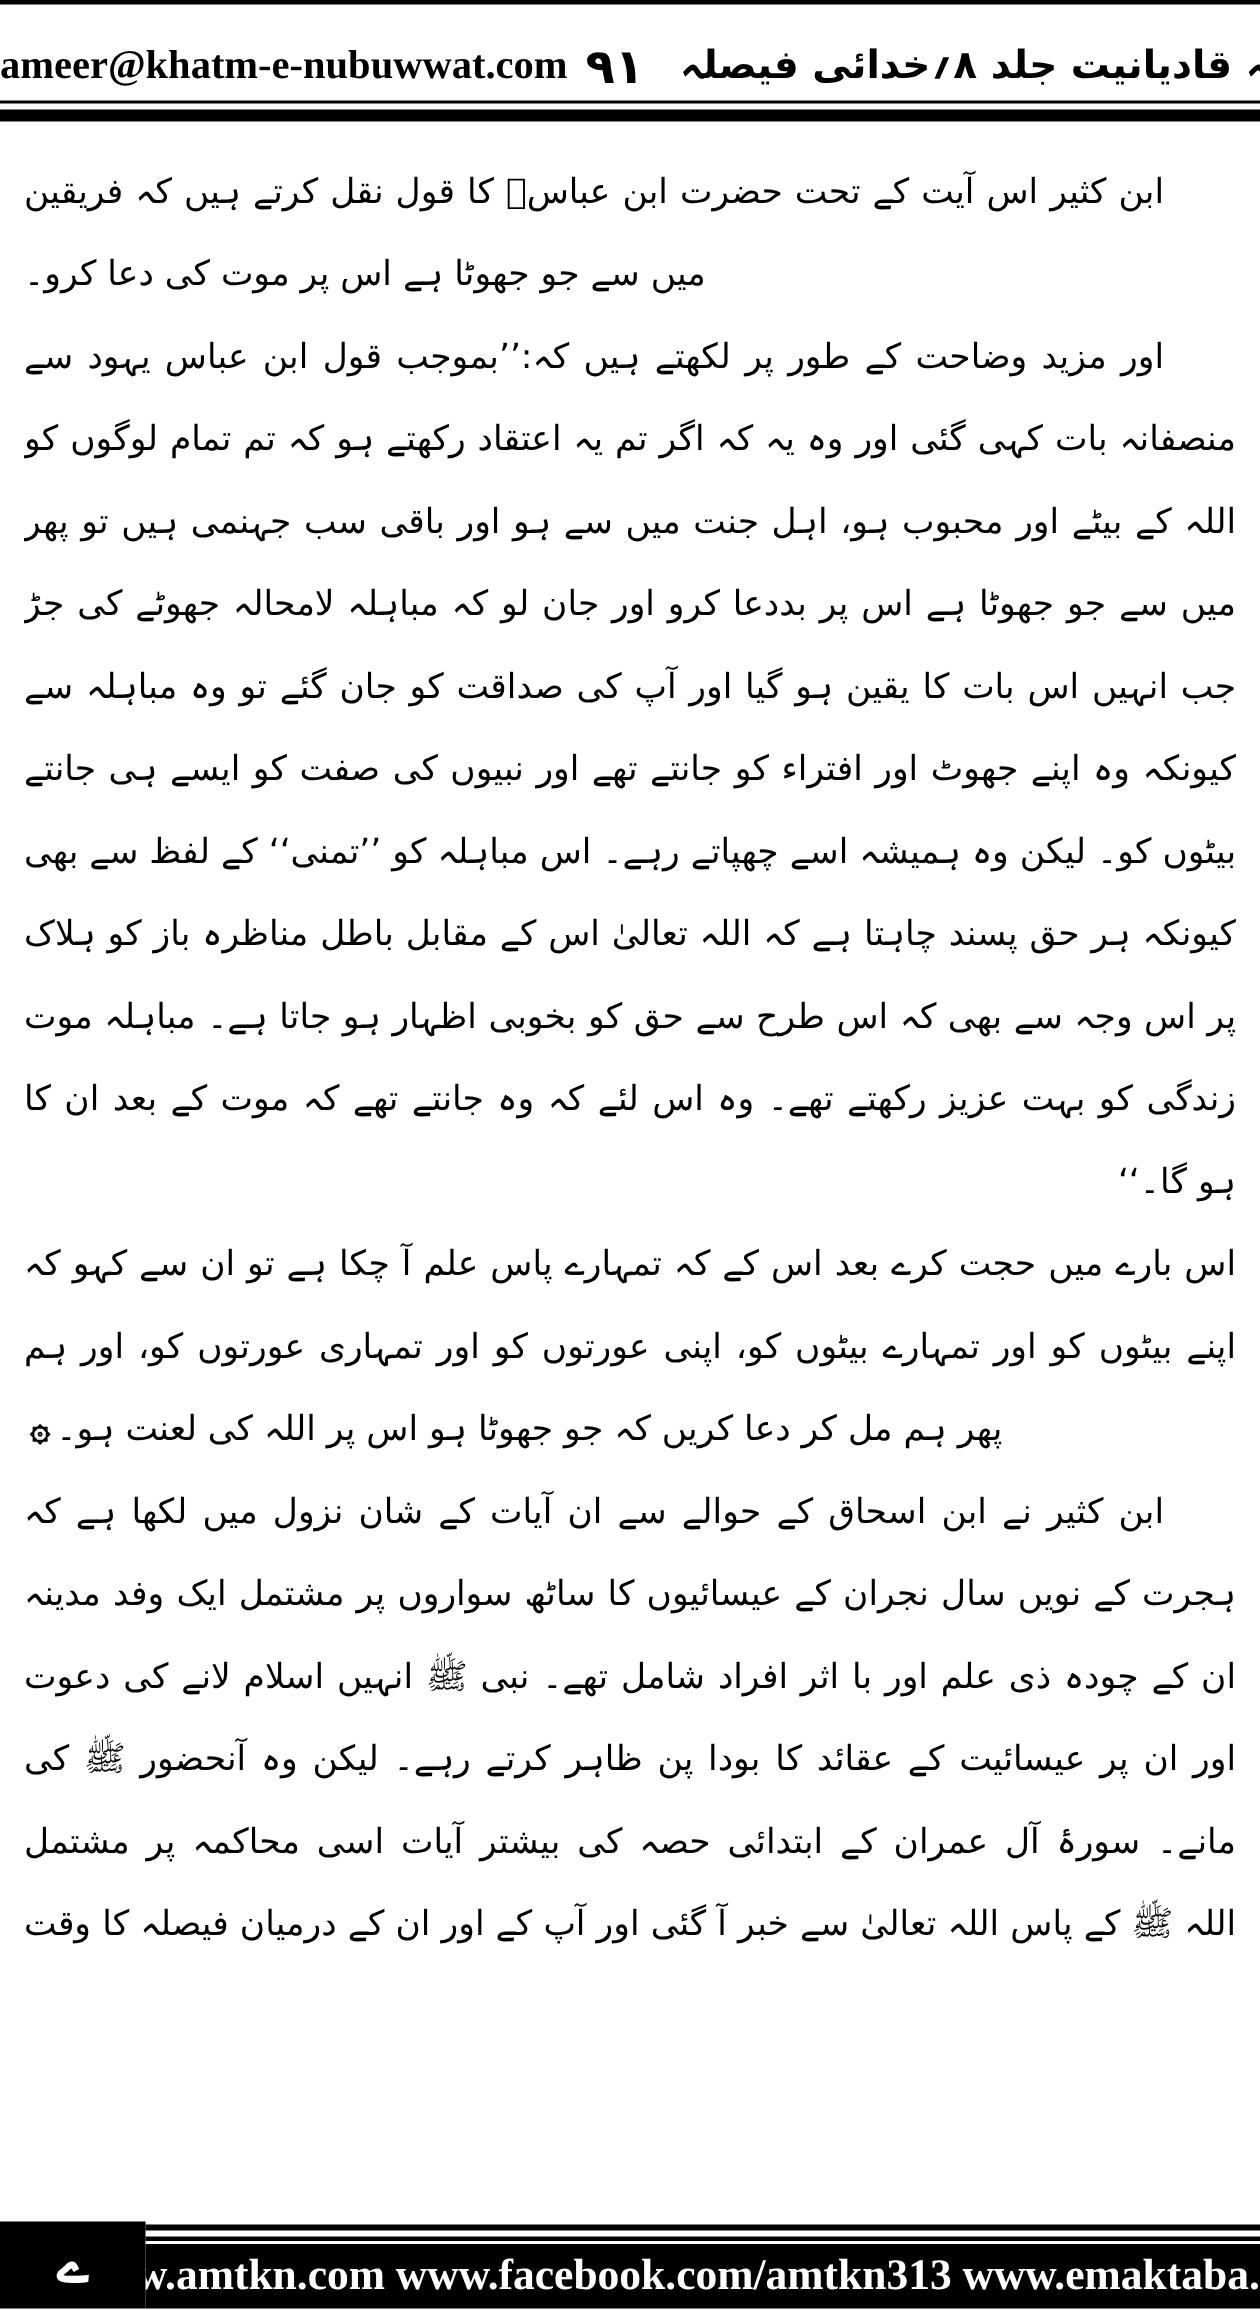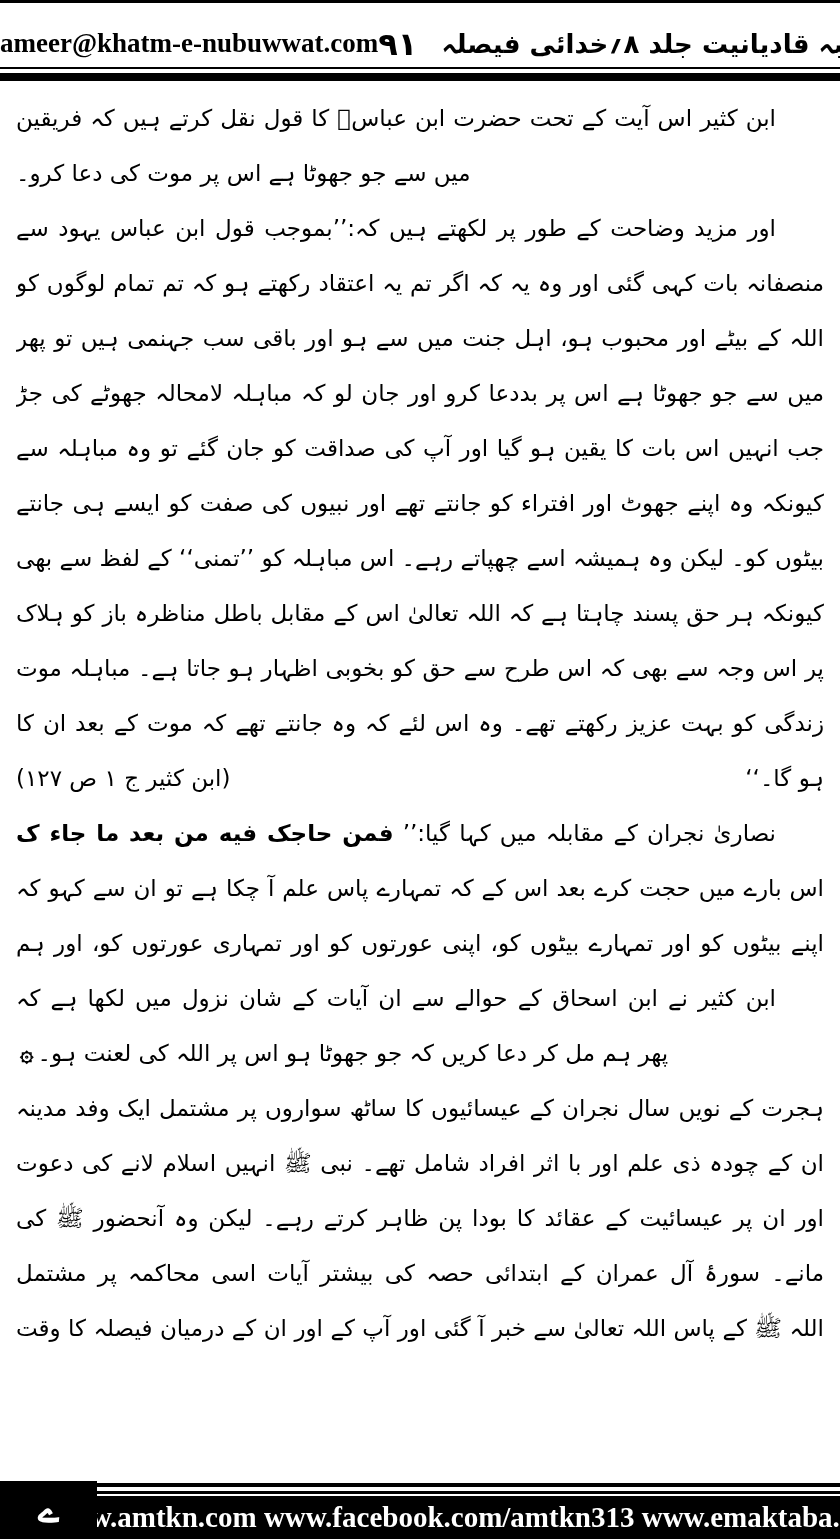--- a/index.html
+++ b/index.html
@@ -16,36 +16,36 @@
     display:flex; justify-content:space-between; align-items:flex-end;
     padding:8px 16px 2px 0; height:48px;
   }
   .email {
     font-family:"Liberation Serif", serif;
     font-weight:700; font-size:27px; white-space:nowrap;
   }
   .pagenum {
     font-family:"DejaVu Sans", sans-serif;
     font-weight:700; font-size:32px; line-height:30px;
-    margin:0 24px 0 0;
+    margin:0 24px 0 12px;
   }
   .book-title {
     direction:rtl;
     font-family:"DejaVu Sans", sans-serif;
     font-weight:700; font-size:26px; white-space:nowrap;
   }
   .double-rule { margin-top:6px; }
   .dr-thin  { height:2px; background:#000; }
   .dr-gap   { height:4px; }
   .dr-thick { height:8px; background:#000; }
 
   
   .body-text {
     direction:rtl;
-    padding:10px 16px 0 16px;
+    padding:20px 16px 0 16px;
     font-size:23px;
     font-family:"DejaVu Sans", sans-serif;
   }
   .line {
     height:55px; line-height:55px;
     overflow:hidden; white-space:nowrap;
   }
   .j   { text-align:justify; text-align-last:justify; white-space:normal; }
   .ind { padding-right:48px; }
   .ctr { text-align:left; }
@@ -103,34 +103,29 @@
   <div class="line j">اللہ کے بیٹے اور محبوب ہو، اہل جنت میں سے ہو اور باقی سب جہنمی ہیں تو پھر مباہلہ کر لو اور فریقین</div>
   <div class="line j">میں سے جو جھوٹا ہے اس پر بددعا کرو اور جان لو کہ مباہلہ لامحالہ جھوٹے کی جڑ اکھاڑ پھینکتا ہے۔ تو</div>
   <div class="line j">جب انہیں اس بات کا یقین ہو گیا اور آپ کی صداقت کو جان گئے تو وہ مباہلہ سے کنی کترا گئے۔</div>
   <div class="line j">کیونکہ وہ اپنے جھوٹ اور افتراء کو جانتے تھے اور نبیوں کی صفت کو ایسے ہی جانتے تھے جیسے اپنے</div>
   <div class="line j">بیٹوں کو۔ لیکن وہ ہمیشہ اسے چھپاتے رہے۔ اس مباہلہ کو ’’تمنی‘‘ کے لفظ سے بھی تعبیر کیا گیا۔</div>
   <div class="line j">کیونکہ ہر حق پسند چاہتا ہے کہ اللہ تعالیٰ اس کے مقابل باطل مناظرہ باز کو ہلاک کرے اور خاص طور</div>
   <div class="line j">پر اس وجہ سے بھی کہ اس طرح سے حق کو بخوبی اظہار ہو جاتا ہے۔ مباہلہ موت پر کیا گیا کیونکہ یہود</div>
   <div class="line j">زندگی کو بہت عزیز رکھتے تھے۔ وہ اس لئے کہ وہ جانتے تھے کہ موت کے بعد ان کا انجام بہت برا</div>
   <div class="line split">
     <span>ہو گا۔‘‘</span>
-    <span class="cite">(ابن کثیر ج ۱ ص ۱۲۷)</span>
   </div>
 
-  <div class="line j ind">
-    <span>نصاریٰ نجران کے مقابلہ میں کہا گیا:’’</span>
-    <span class="ar">فمن حاجک فیه من بعد ما جاء ک</span>
-  </div>
   <div class="line j">اس بارے میں حجت کرے بعد اس کے کہ تمہارے پاس علم آ چکا ہے تو ان سے کہو کہ آؤ ہم بلائیں</div>
   <div class="line j">اپنے بیٹوں کو اور تمہارے بیٹوں کو، اپنی عورتوں کو اور تمہاری عورتوں کو، اور ہم اور تم خود بھی جمع ہوں،</div>
-  <div class="line j ind">ابن کثیر نے ابن اسحاق کے حوالے سے ان آیات کے شان نزول میں لکھا ہے کہ</div>
-
   <div class="line ctr">
     <span>پھر ہم مل کر دعا کریں کہ جو جھوٹا ہو اس پر اللہ کی لعنت ہو۔</span><span class="orn">۞</span>
   </div>
+
+  <div class="line j ind">ابن کثیر نے ابن اسحاق کے حوالے سے ان آیات کے شان نزول میں لکھا ہے کہ</div>
   <div class="line j">ہجرت کے نویں سال نجران کے عیسائیوں کا ساٹھ سواروں پر مشتمل ایک وفد مدینہ آیا۔ جس میں</div>
   <div class="line j">ان کے چودہ ذی علم اور با اثر افراد شامل تھے۔ نبی ﷺ انہیں اسلام لانے کی دعوت دیتے رہے</div>
   <div class="line j">اور ان پر عیسائیت کے عقائد کا بودا پن ظاہر کرتے رہے۔ لیکن وہ آنحضور ﷺ کی بات نہ</div>
   <div class="line j">مانے۔ سورۂ آل عمران کے ابتدائی حصہ کی بیشتر آیات اسی محاکمہ پر مشتمل ہیں۔ پھر جب رسول</div>
   <div class="line j">اللہ ﷺ کے پاس اللہ تعالیٰ سے خبر آ گئی اور آپ کے اور ان کے درمیان فیصلہ کا وقت آ پہنچا اور</div>
 </div>
 
 <div class="footer">
   <div class="footer-bar">
     <div class="fr-a"></div>

